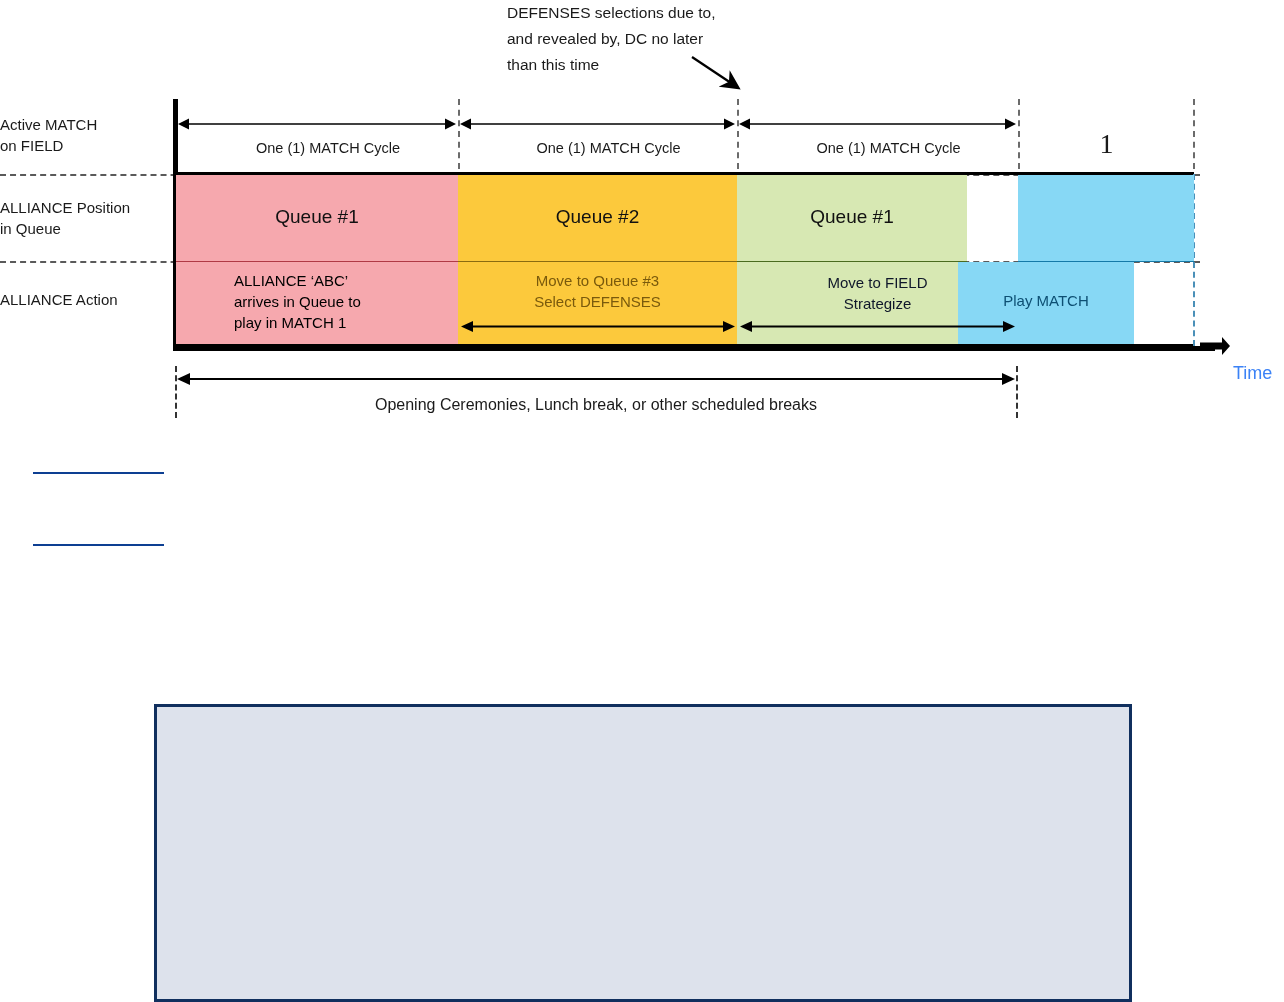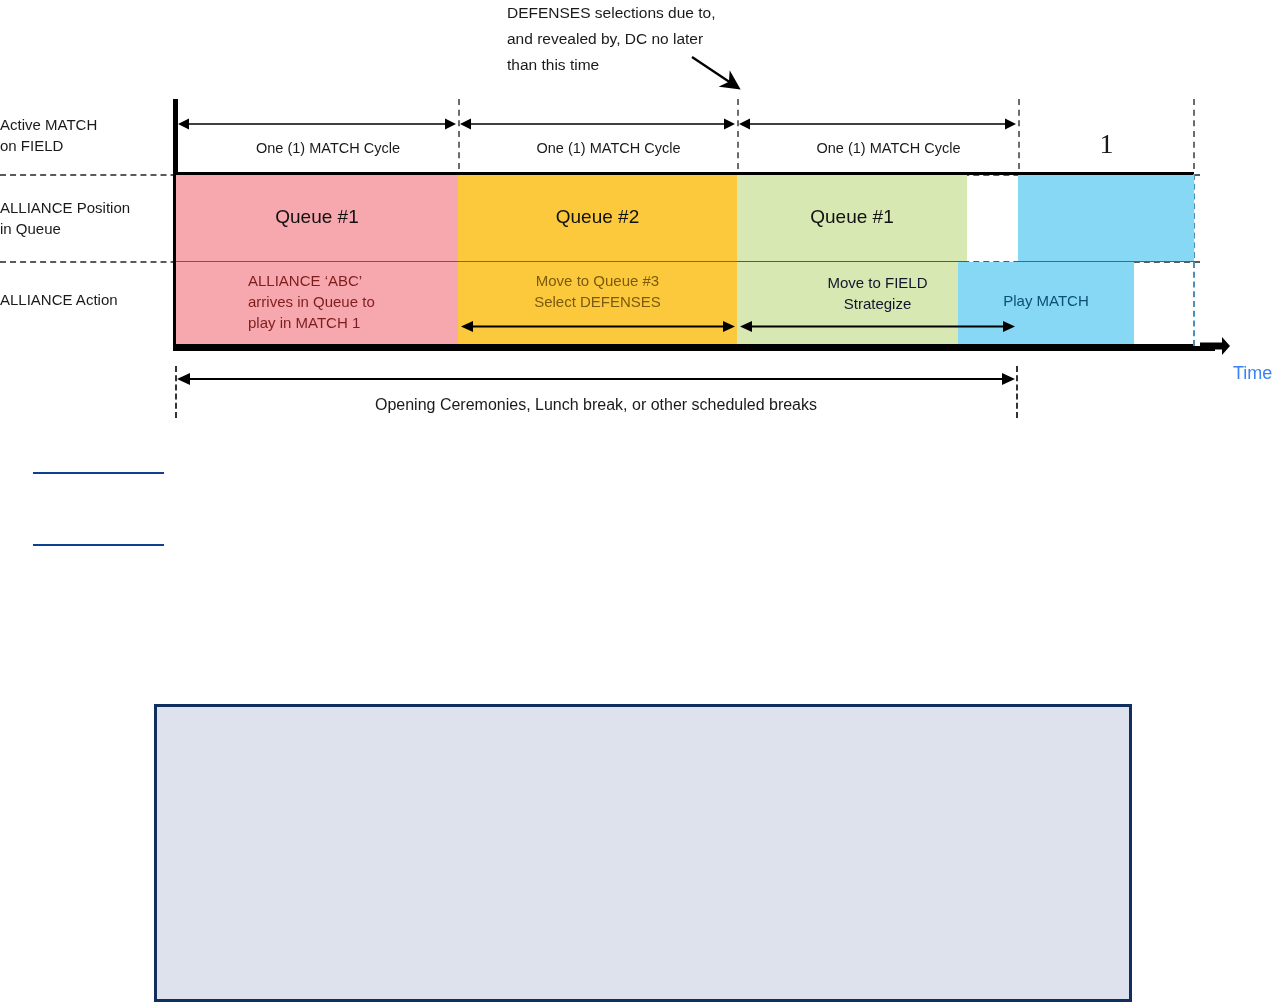--- a/index.html
+++ b/index.html
@@ -87,21 +87,21 @@
 
   .queue-text{
     width:100%;text-align:center;font-size:19px;color:#111;
     position:absolute;top:31px;
   }
   .action-text{
     position:absolute;width:100%;font-size:15px;line-height:21px;
     white-space:pre-line;
   }
 
-  #a3-text{left:16px;top:8px;padding-left:56px;width:auto;text-align:left;color:#7f1d1d;}
+  #a3-text{left:2px;top:8px;padding-left:56px;width:auto;text-align:left;color:#000000;}
   #a2-text{top:8px;text-align:center;color:#7a5a0c;}
   #a1-text{top:10px;text-align:center;color:#0f172a;}
   #ap-text{top:28px;text-align:center;color:#0d4f73;}
 
   
   .inner-arrow{position:absolute;height:13px;}
   #ia-2{left:461px;top:320px;width:274px;}
   #ia-1{left:740px;top:320px;width:275px;}
 
   

